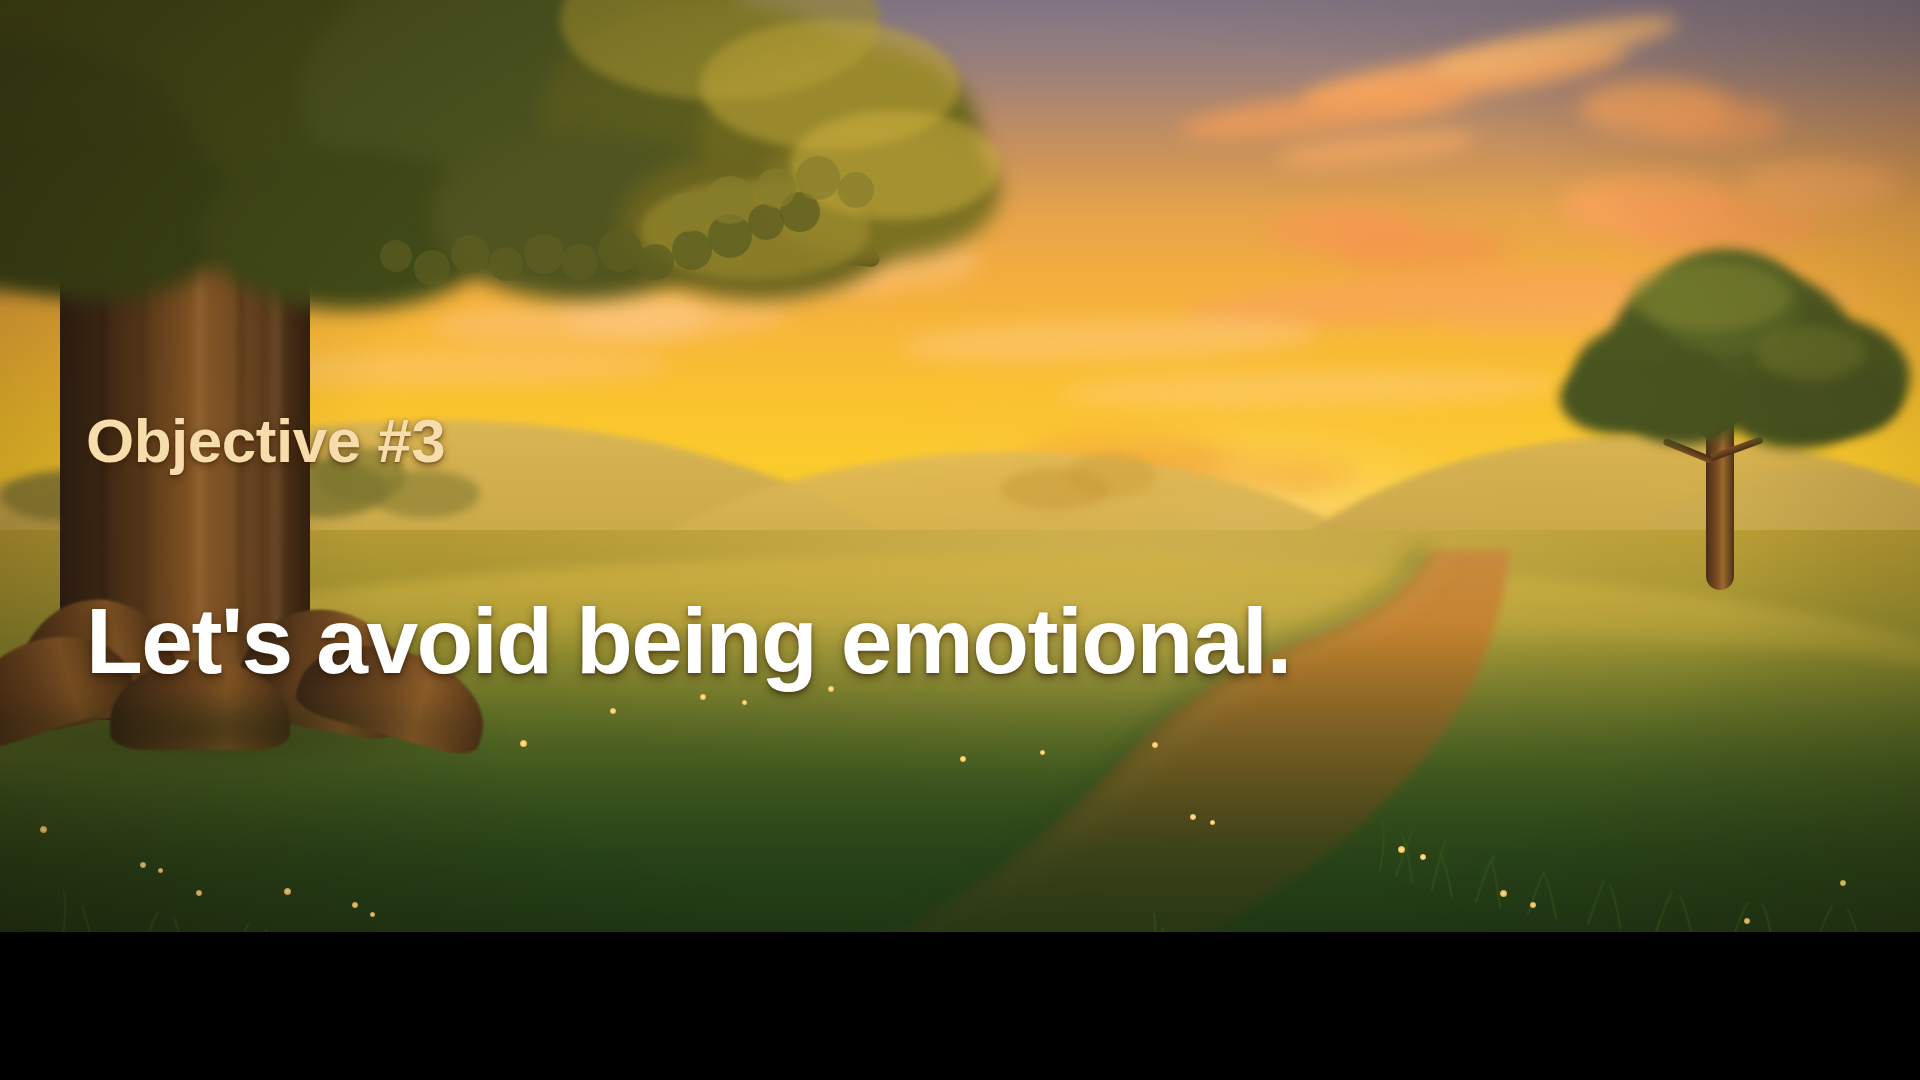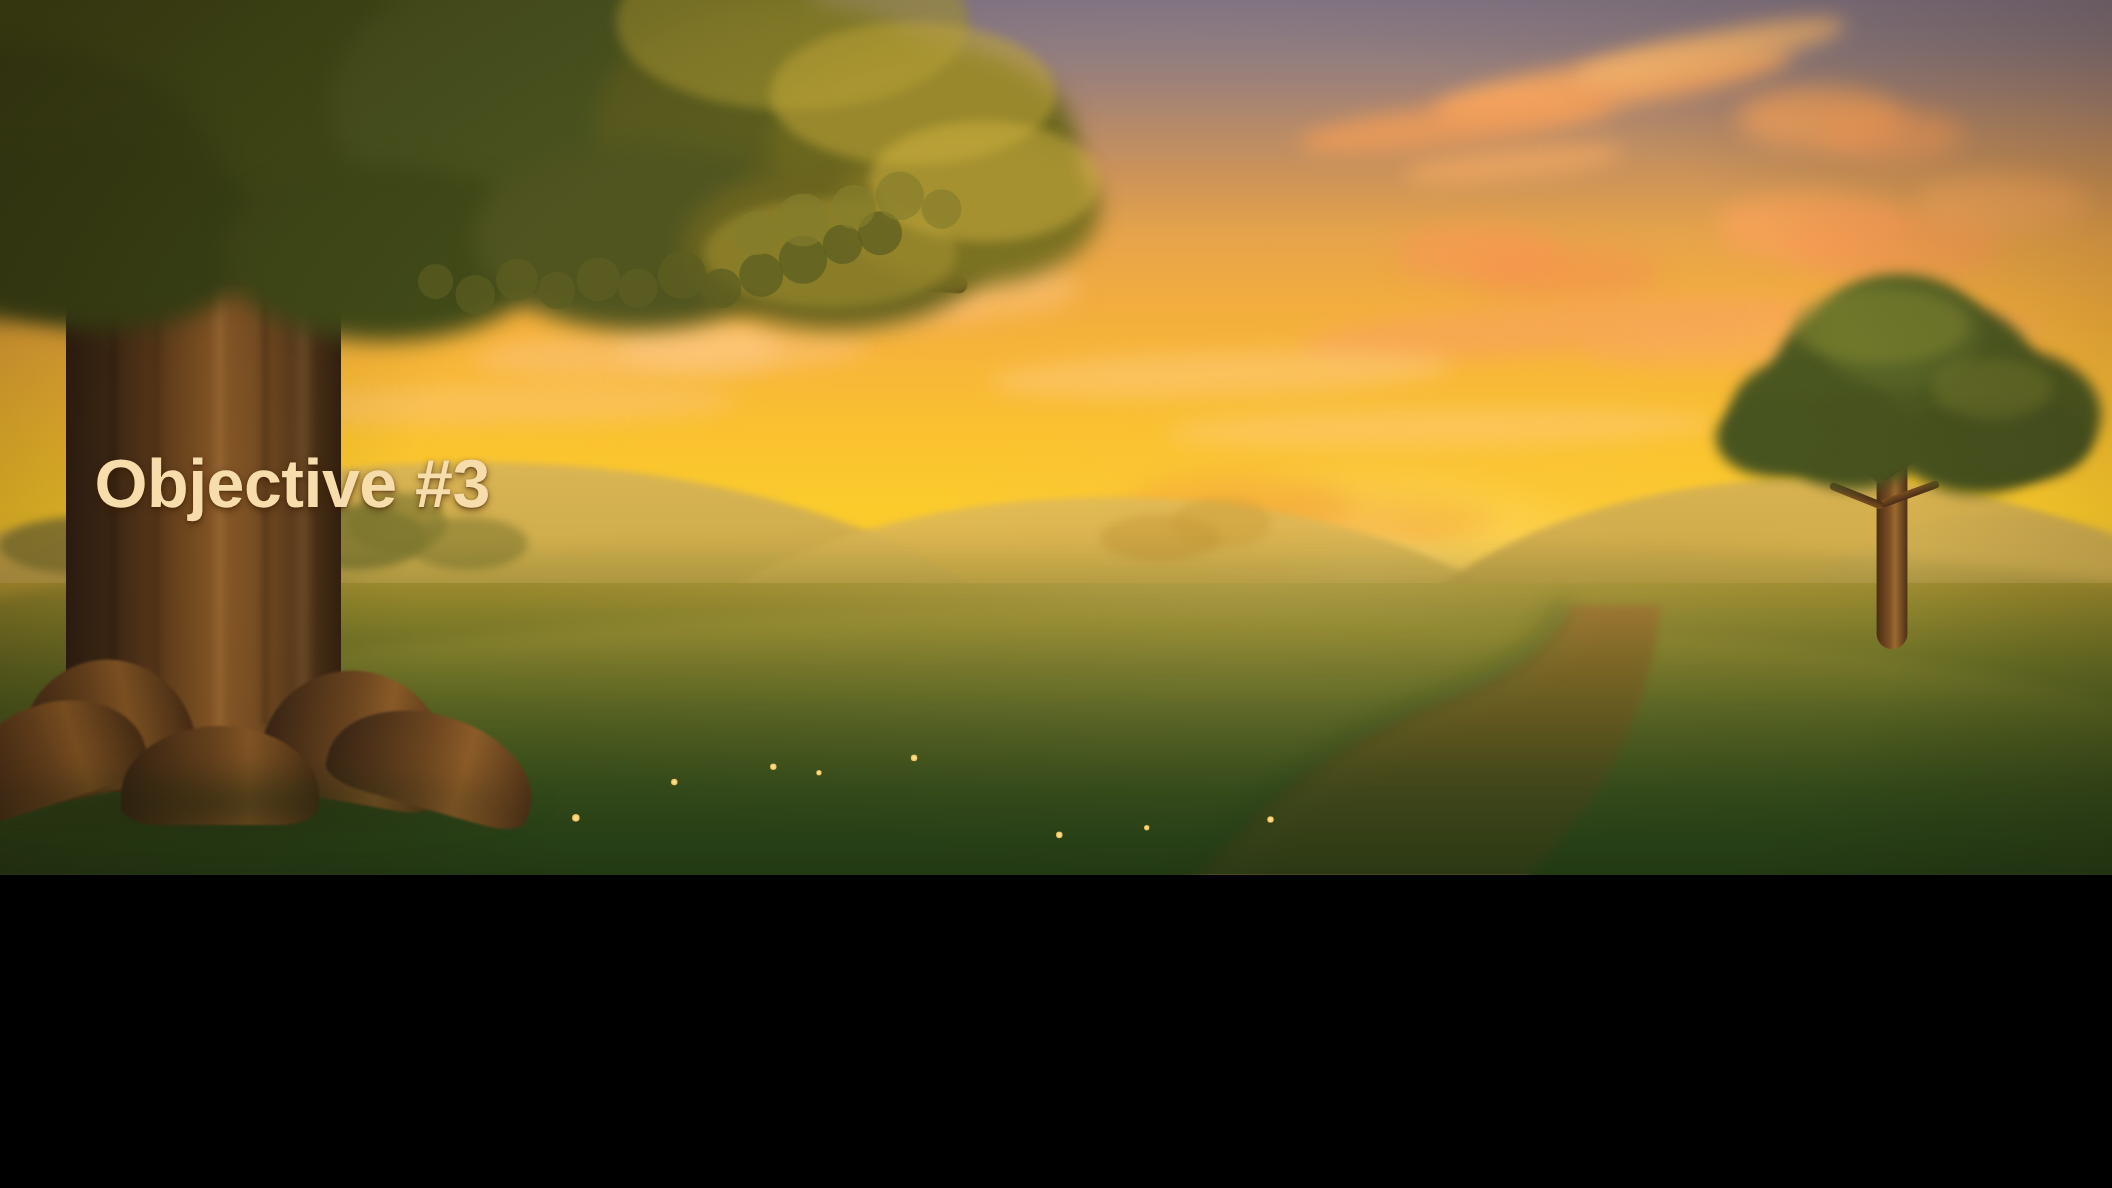--- a/index.html
+++ b/index.html
@@ -3,21 +3,21 @@
 <meta charset="utf-8">
 <style>
   html, body {
     margin: 0;
     padding: 0;
     background: #000;
   }
   #stage {
     position: relative;
     width: 1920px;
-    height: 795px;
+    height: 932px;
     overflow: hidden;
     font-family: "Liberation Sans", sans-serif;
   }
 
   
   .sky {
     position: absolute;
     left: 0; top: 0;
     width: 1920px; height: 640px;
     background:
@@ -527,15 +527,16 @@
           <circle cx="976" cy="190" r="18"></circle>
         <circle cx="808" cy="212" r="20"></circle>
       </g>
     </svg>
   </div>
 
   <div class="vignette"></div>
 
   <div class="text-layer">
     <div class="eyebrow">Objective #3</div>
+    <div class="headline">Let's avoid being emotional.</div>
   </div>
 
 </div>
 
 </body></html>

